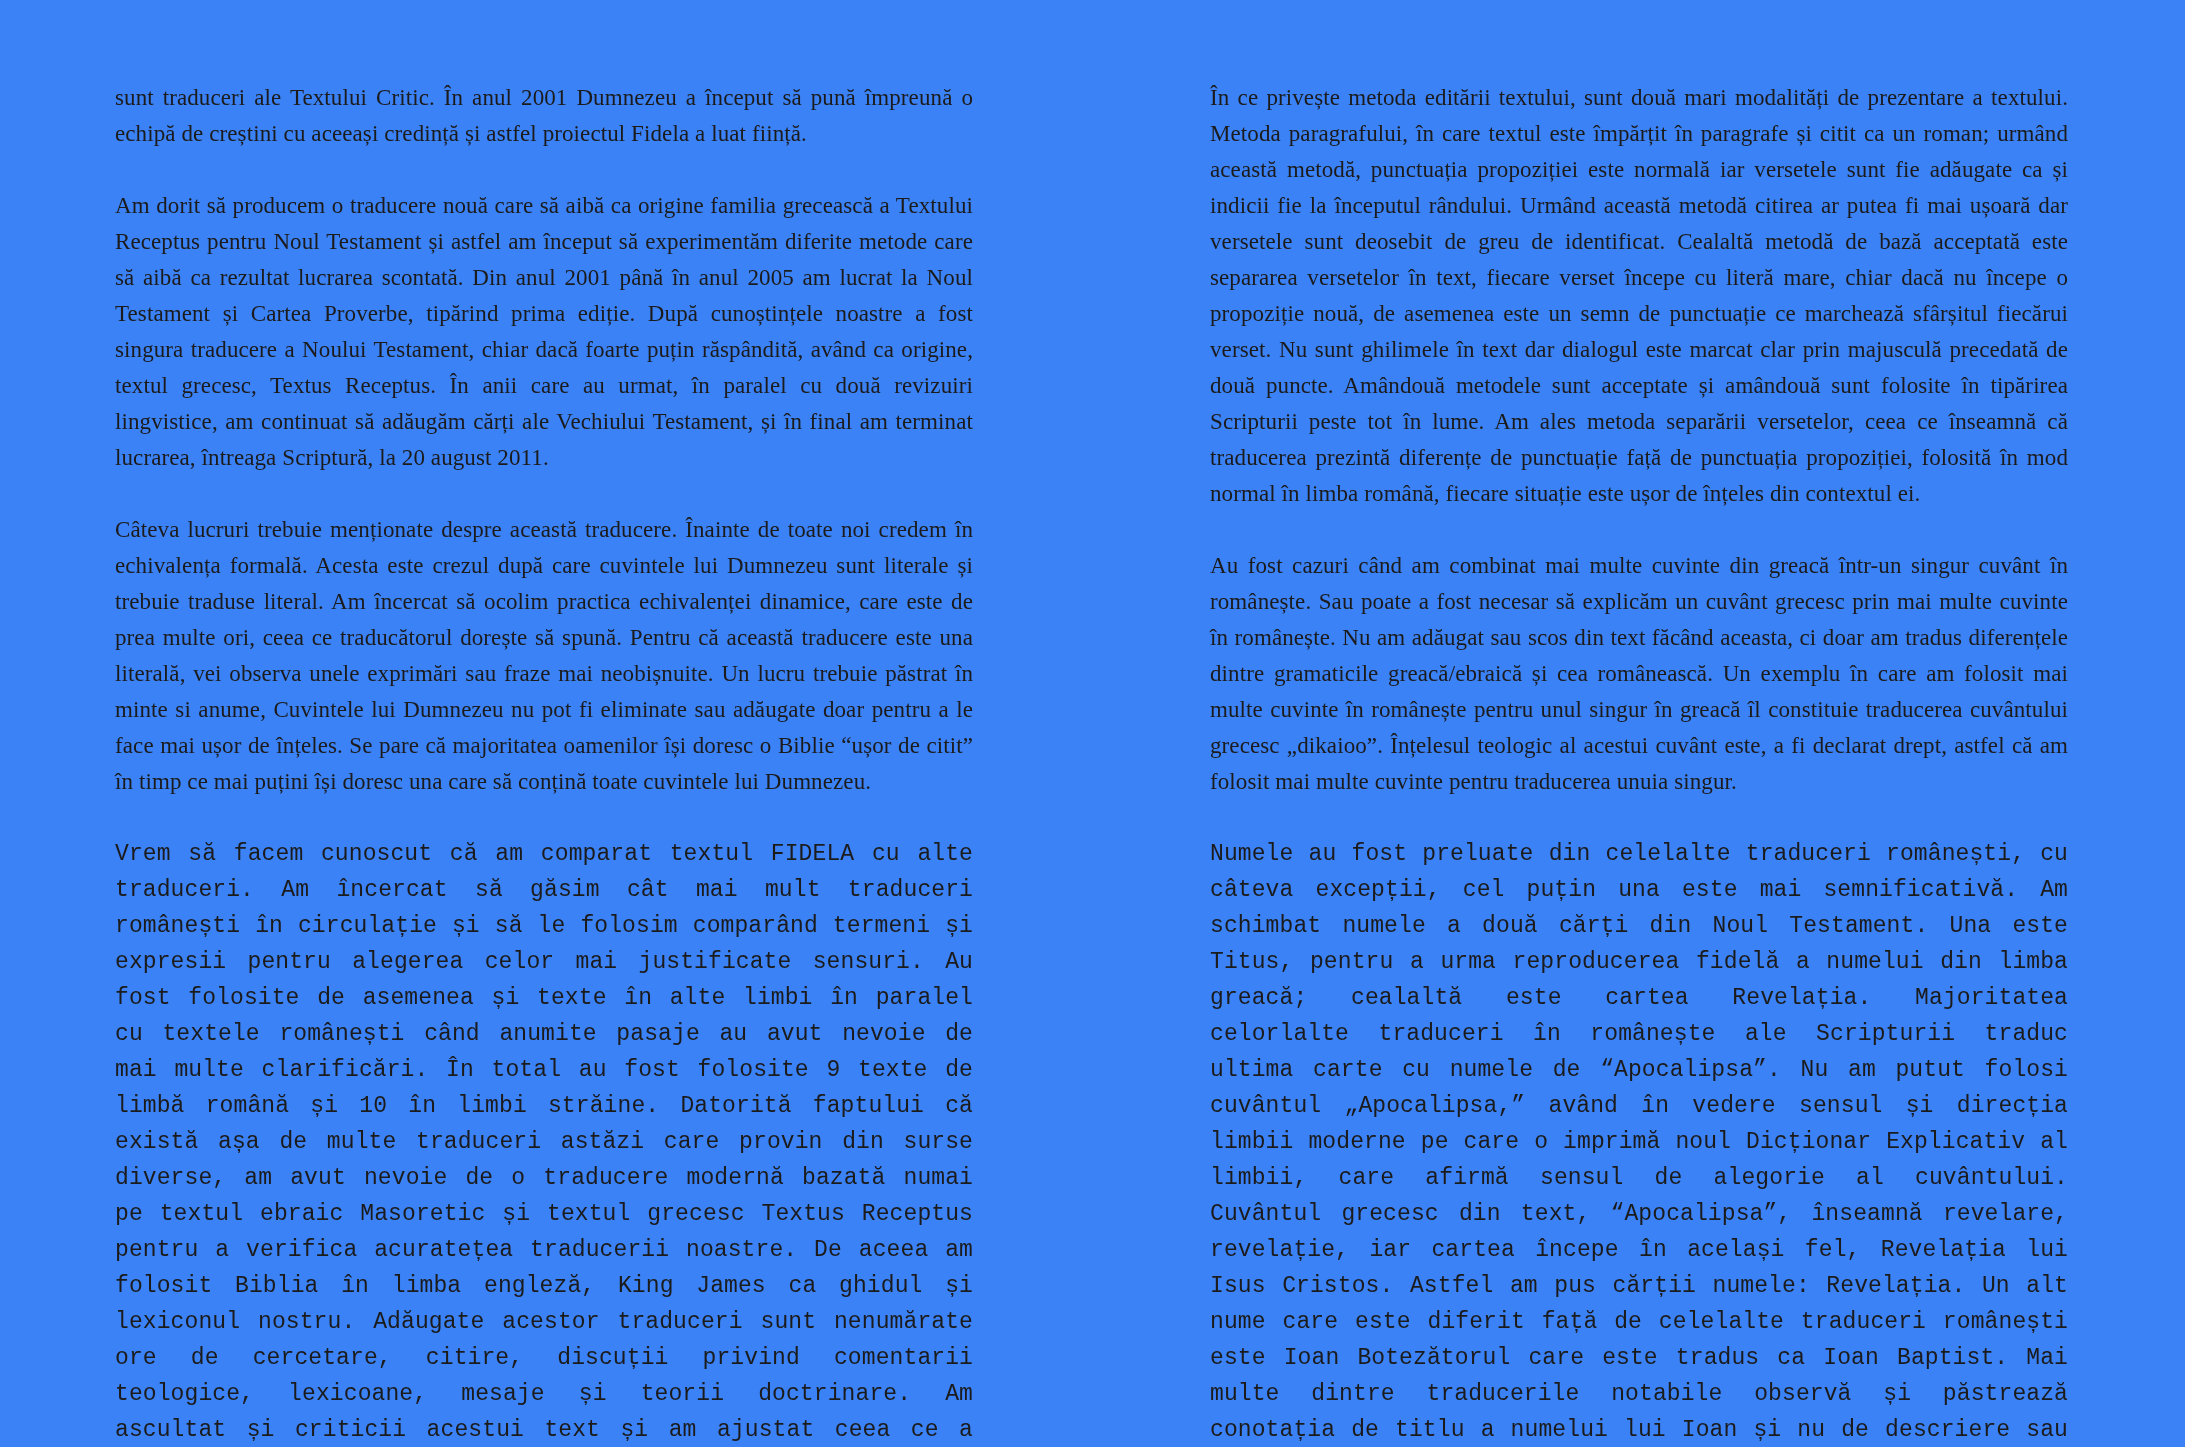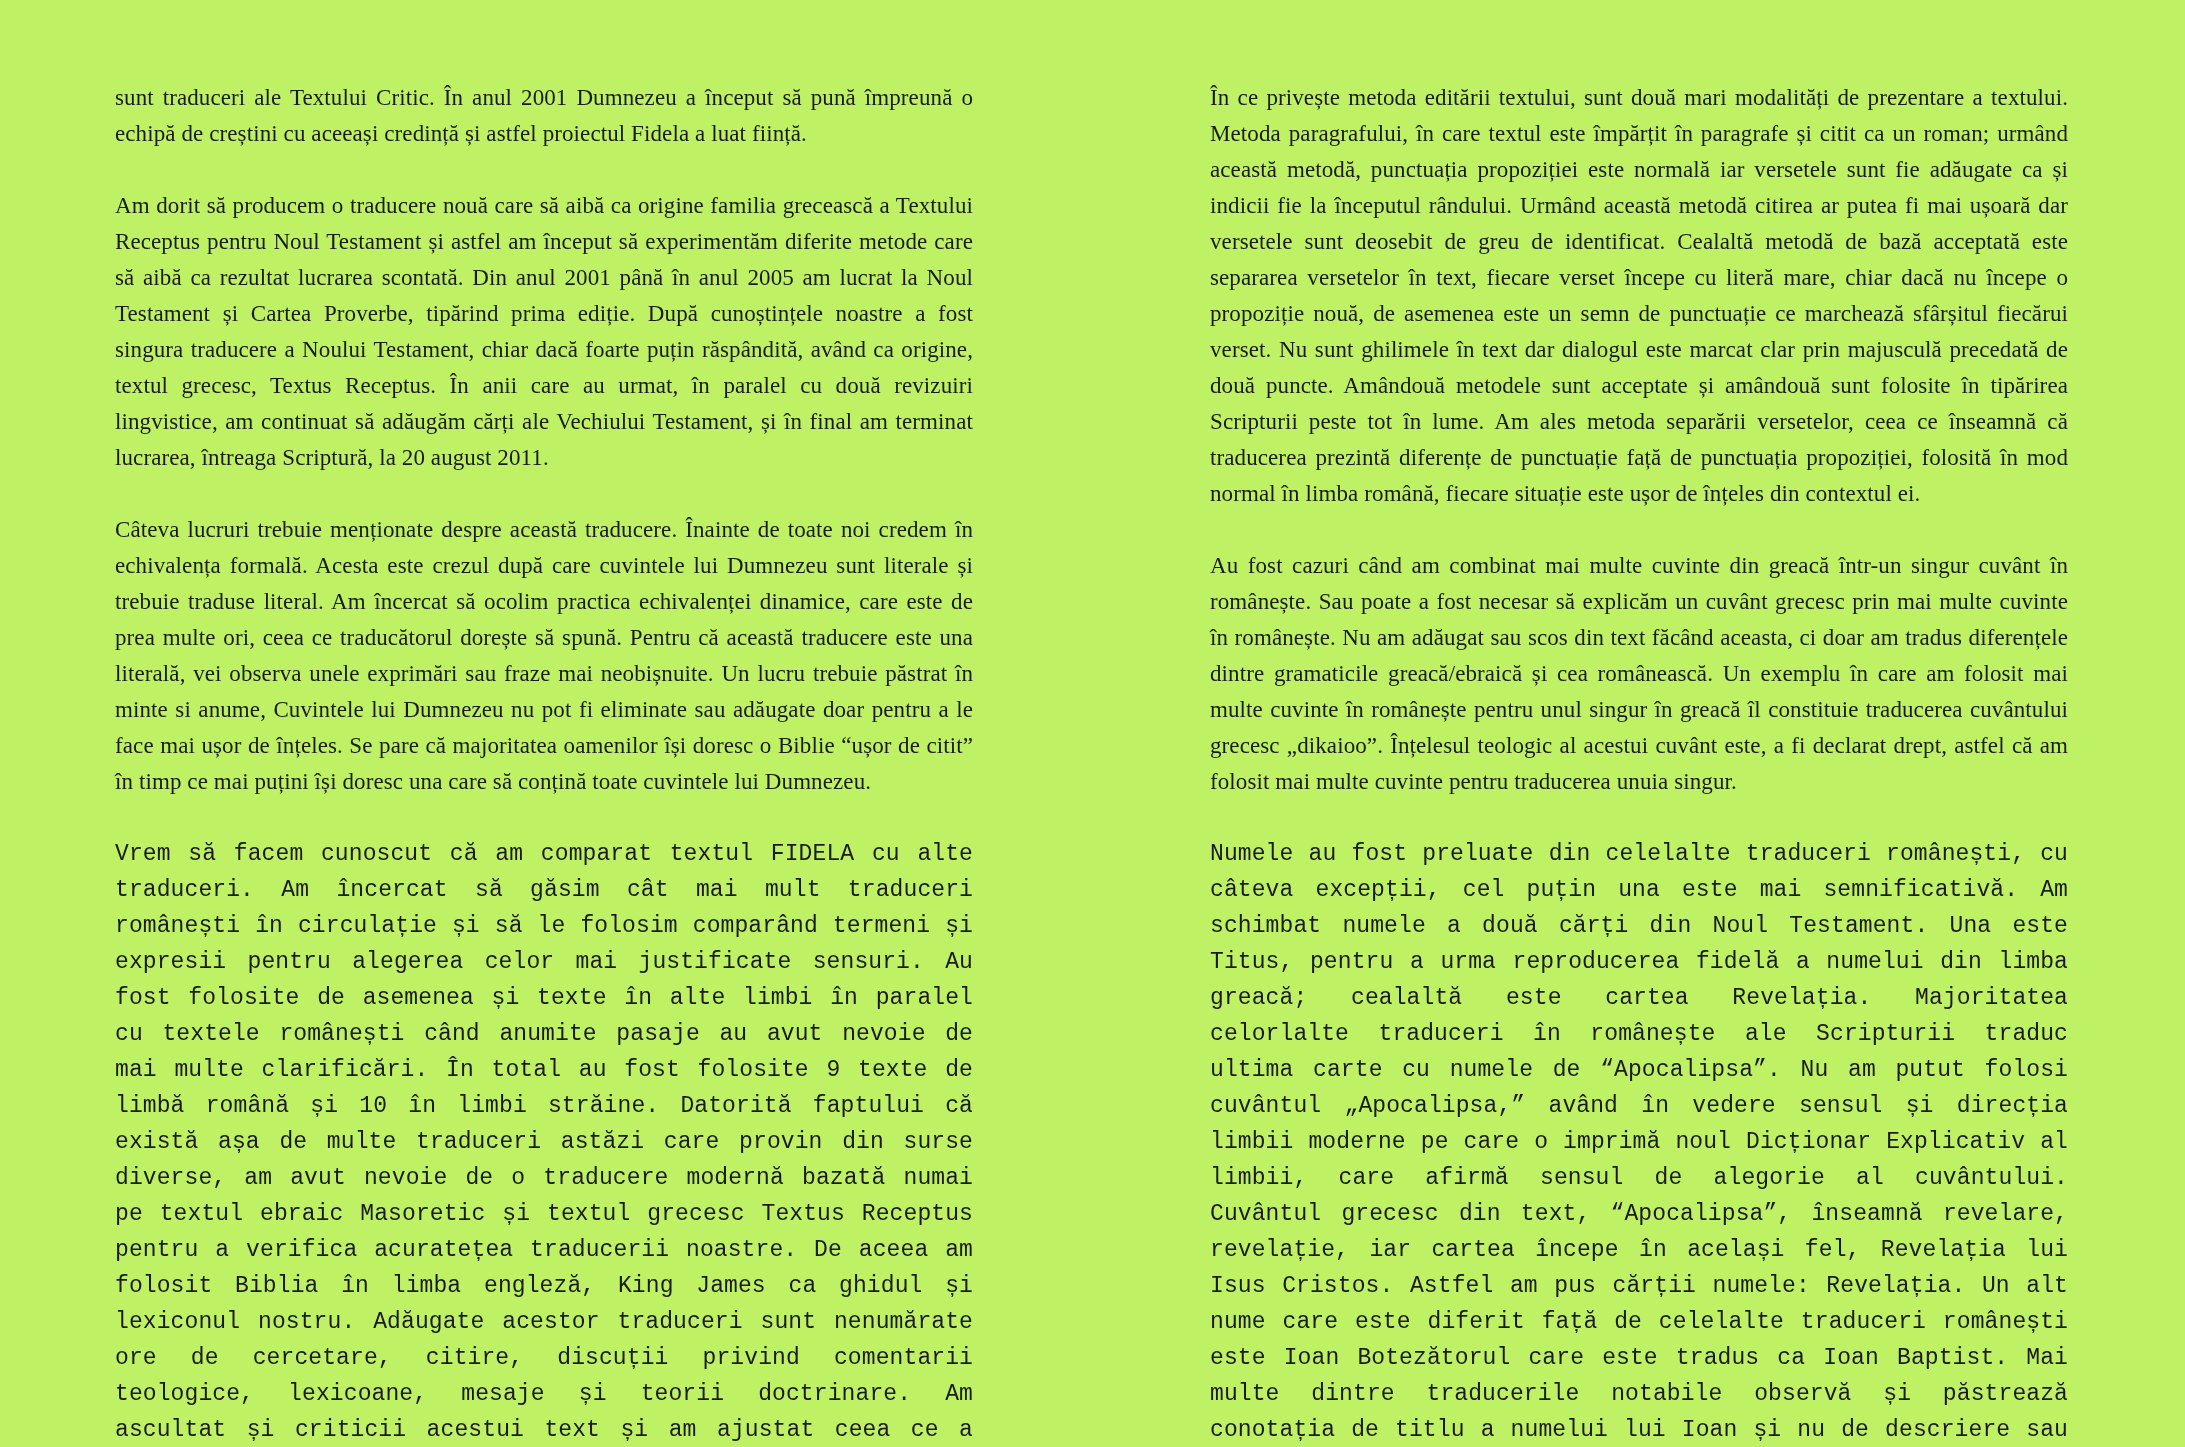--- a/index.html
+++ b/index.html
@@ -10,21 +10,21 @@
   body {
     width: 2185px;
     height: 1447px;
     overflow: hidden;
     font-family: "Liberation Serif", "DejaVu Serif", serif;
   }
   .page {
     position: relative;
     width: 2185px;
     height: 1447px;
-    background: #bef264;
+    background: #3b82f6;
   }
   .col {
     position: absolute;
     top: 80px;
     width: 858px;
     font-size: 23px;
     line-height: 36px;
     color: #1b1b1b;
     text-align: justify;
     letter-spacing: 0.1px;

